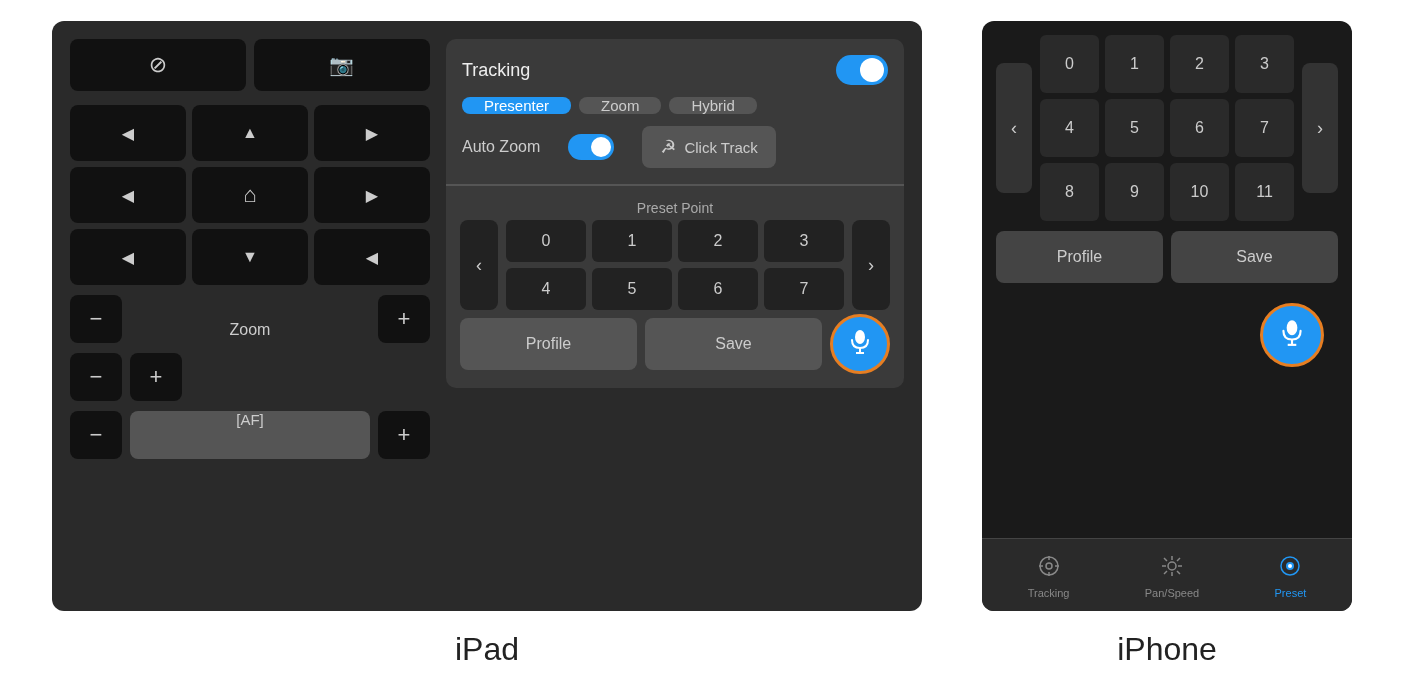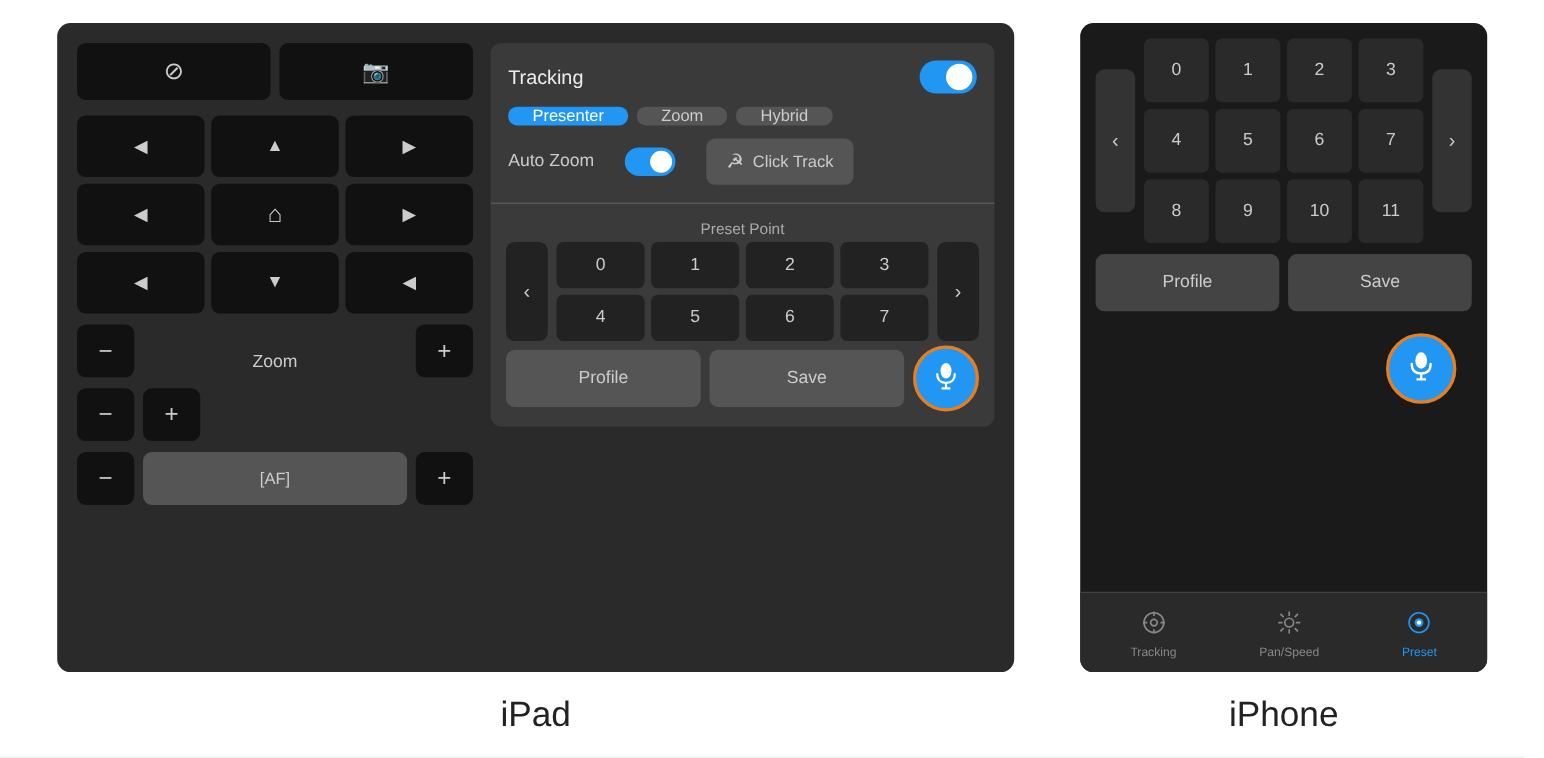--- a/index.html
+++ b/index.html
@@ -133,21 +133,21 @@
     .af-btn {
       background: #555;
       border: none;
       border-radius: 8px;
       color: #ccc;
       cursor: pointer;
       flex: 1;
       height: 48px;
       font-size: 15px;
       display: flex;
-      align-items: center;
+      align-items: flex-start;
       justify-content: center;
     }
 
     
     .right-panel {
       display: flex;
       flex-direction: column;
       gap: 0;
       flex: 1;
     }

